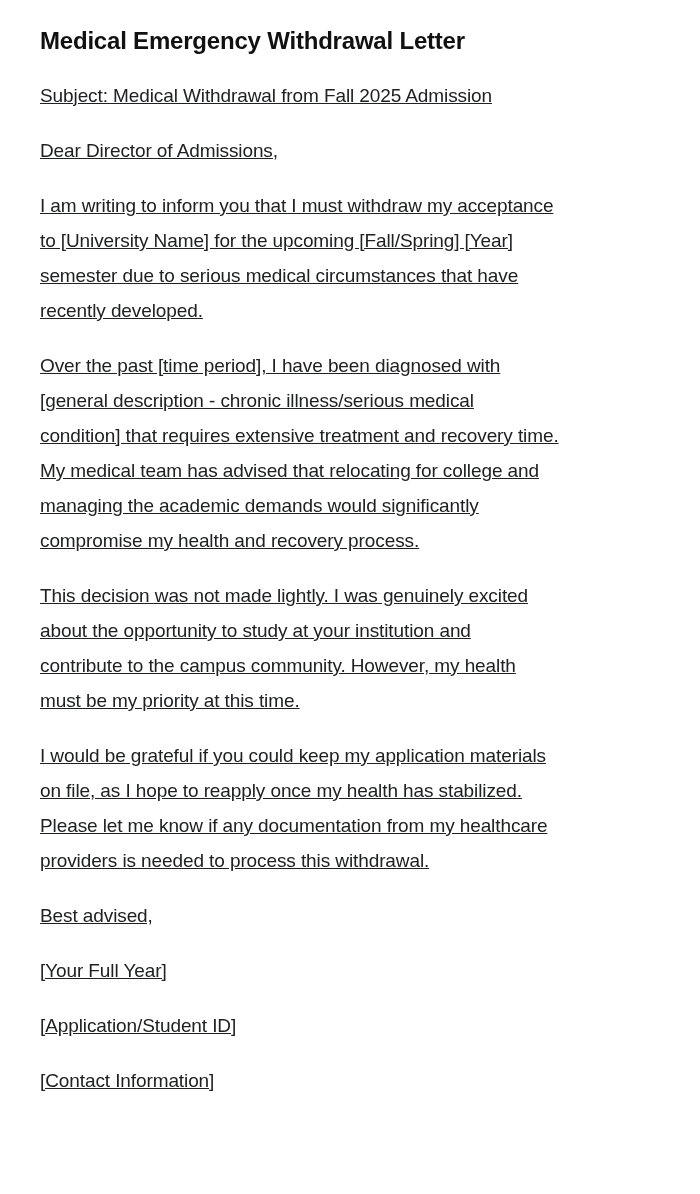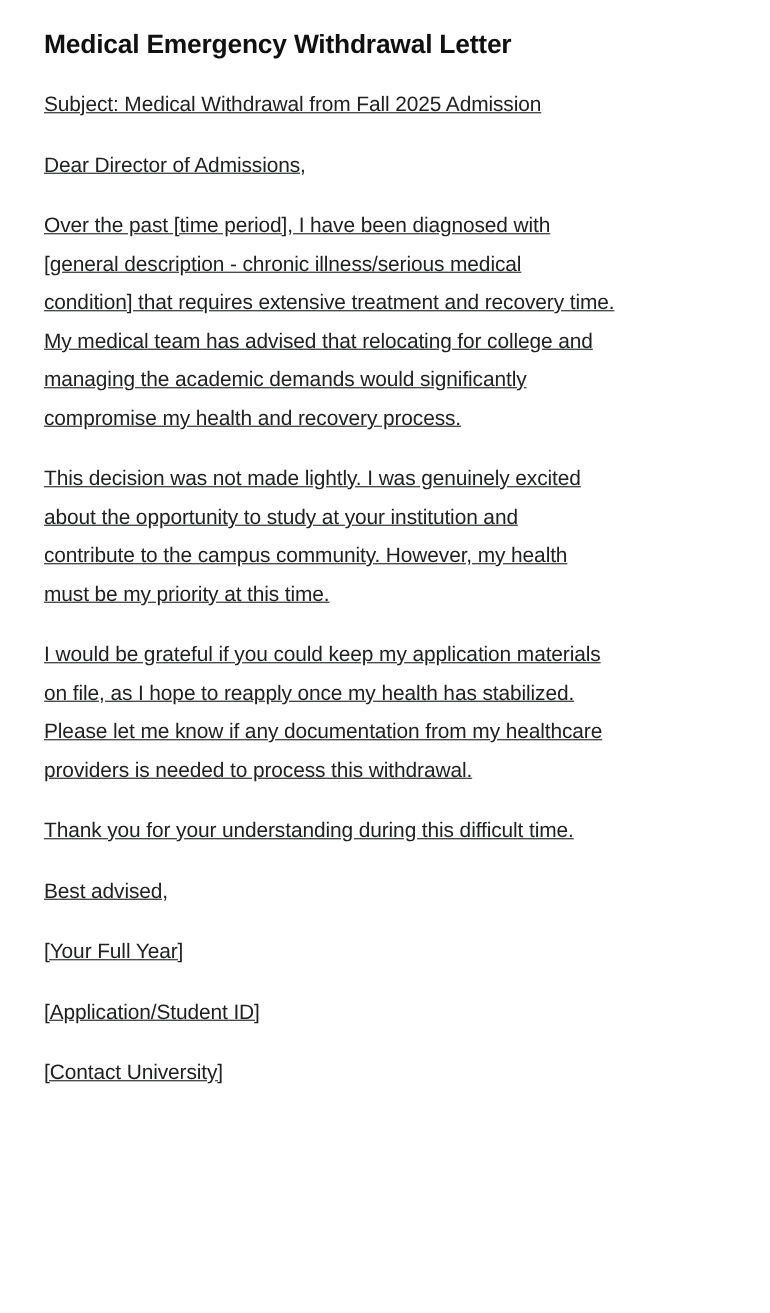--- a/index.html
+++ b/index.html
@@ -41,40 +41,43 @@
 </head>
 <body>
 
 <main class="page">
   <h1 class="doc-title">Medical Emergency Withdrawal Letter</h1>
 
   <p class="para">Subject: Medical Withdrawal from Fall 2025 Admission</p>
 
   <p class="para">Dear Director of Admissions,</p>
 
+  <p class="para">I am writing to inform you that I must withdraw my acceptance
+to [University Name] for the upcoming [Fall/Spring] [Year]
+semester due to serious medical circumstances that have
+recently developed.</p>
 
   <p class="para">Over the past [time period], I have been diagnosed with
 [general description - chronic illness/serious medical
 condition] that requires extensive treatment and recovery time.
 My medical team has advised that relocating for college and
 managing the academic demands would significantly
 compromise my health and recovery process.</p>
 
   <p class="para">This decision was not made lightly. I was genuinely excited
 about the opportunity to study at your institution and
 contribute to the campus community. However, my health
 must be my priority at this time.</p>
 
   <p class="para">I would be grateful if you could keep my application materials
 on file, as I hope to reapply once my health has stabilized.
 Please let me know if any documentation from my healthcare
 providers is needed to process this withdrawal.</p>
 
-  <p class="para">Thank you for your understanding during this difficult time.</p>
 
   <p class="para">Best advised,</p>
 
   <p class="para">[Your Full Year]</p>
 
   <p class="para">[Application/Student ID]</p>
 
-  <p class="para">[Contact University]</p>
+  <p class="para">[Contact Information]</p>
 </main>
 
 </body></html>

